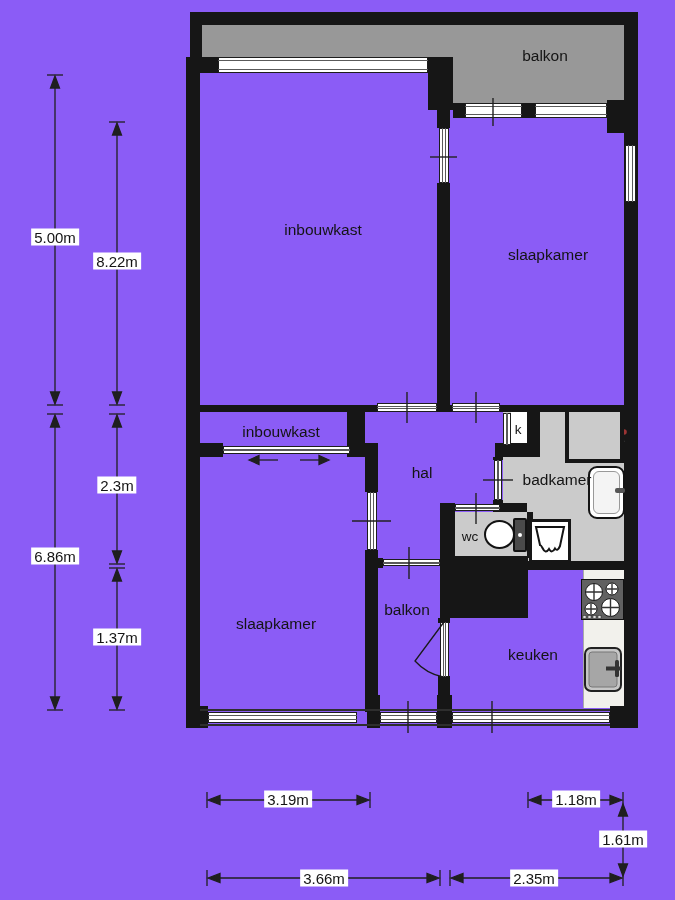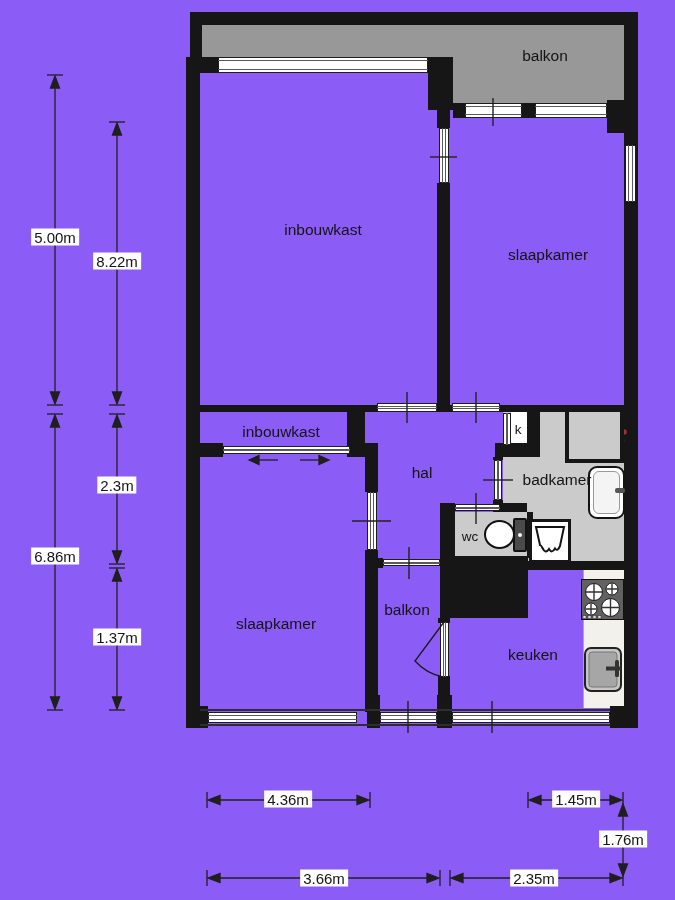--- a/index.html
+++ b/index.html
@@ -276,19 +276,19 @@
   <span class="lbl sm" style="left:470px;top:536px;">wc</span>
   <span class="lbl" style="left:407px;top:610px;">balkon</span>
   <span class="lbl" style="left:276px;top:624px;">slaapkamer</span>
   <span class="lbl" style="left:533px;top:655px;">keuken</span>
 
   <span class="dlbl" style="left:55px;top:237px;">5.00m</span>
   <span class="dlbl" style="left:117px;top:261px;">8.22m</span>
   <span class="dlbl" style="left:55px;top:556px;">6.86m</span>
   <span class="dlbl" style="left:117px;top:485px;">2.3m</span>
   <span class="dlbl" style="left:117px;top:637px;">1.37m</span>
-  <span class="dlbl" style="left:288px;top:799px;">4.36m</span>
-  <span class="dlbl" style="left:576px;top:799px;">1.45m</span>
-  <span class="dlbl" style="left:623px;top:839px;">1.76m</span>
+  <span class="dlbl" style="left:288px;top:799px;">3.19m</span>
+  <span class="dlbl" style="left:576px;top:799px;">1.18m</span>
+  <span class="dlbl" style="left:623px;top:839px;">1.61m</span>
   <span class="dlbl" style="left:324px;top:878px;">3.66m</span>
   <span class="dlbl" style="left:534px;top:878px;">2.35m</span>
 
 </div>
 
 </body></html>

